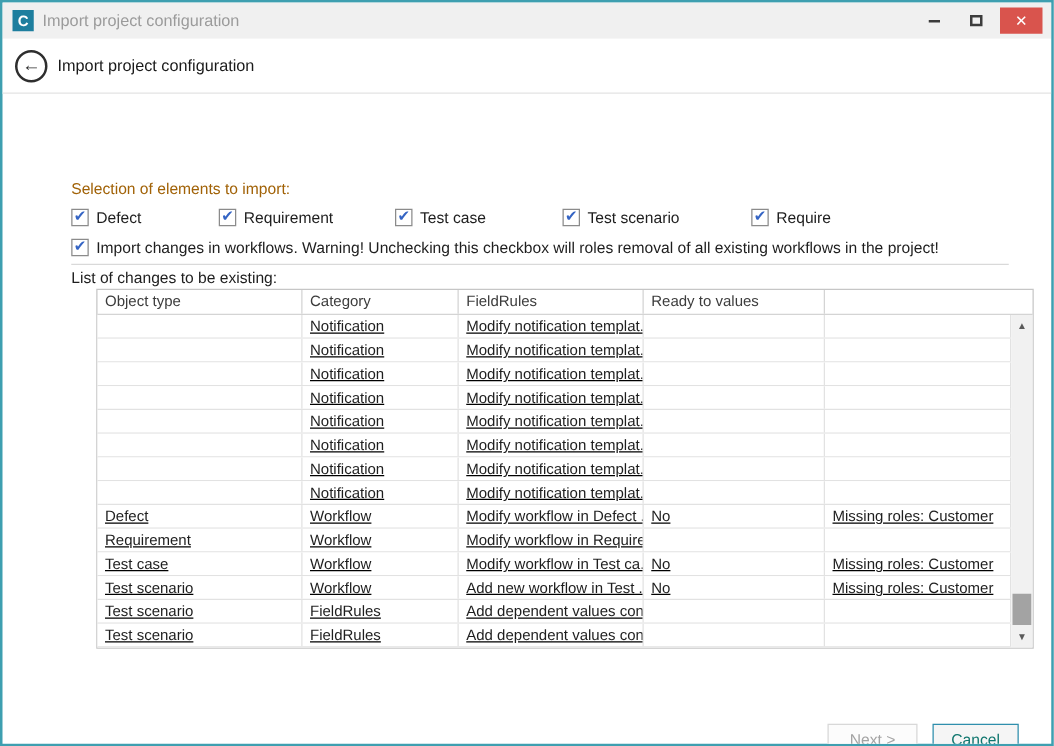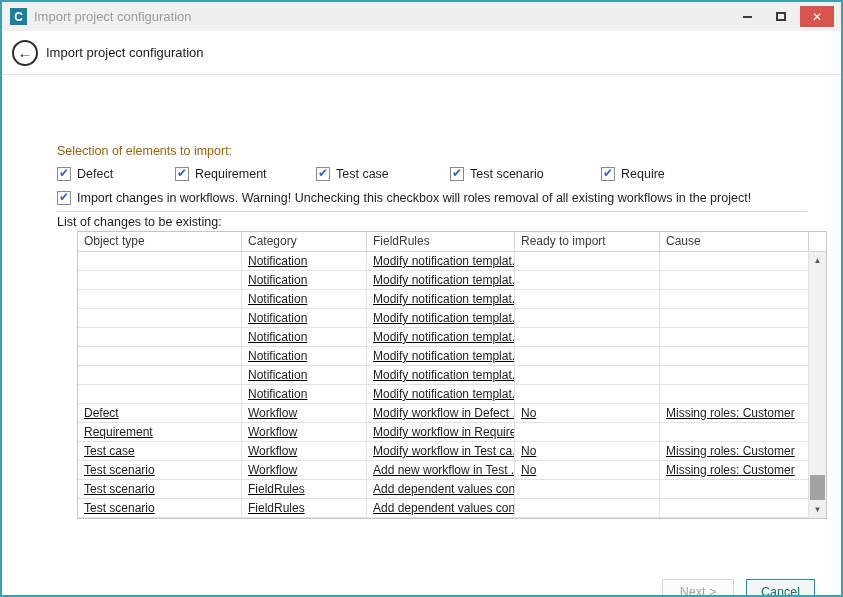--- a/index.html
+++ b/index.html
@@ -173,22 +173,21 @@
 
   <div class="divider"></div>
 
   <div class="list-label">List of changes to be existing:</div>
 
   <div class="grid">
     <div class="grid-header">
       <div class="hcell c0">Object type</div>
         <div class="hcell c1">Category</div>
         <div class="hcell c2">FieldRules</div>
-        <div class="hcell c3">Ready to import</div>
-        <div class="hcell c4">Cause</div>
+        <div class="hcell c3">Ready to values</div>
         <div class="hfill"></div>
     </div>
     <div class="grid-main">
       <div class="grid-rows">
           <div class="grid-row">
             <div class="gcell c0"></div>
             <div class="gcell c1">Notification</div>
             <div class="gcell c2">Modify notification templat...</div>
             <div class="gcell c3"></div>
             <div class="gcell c4"></div>

